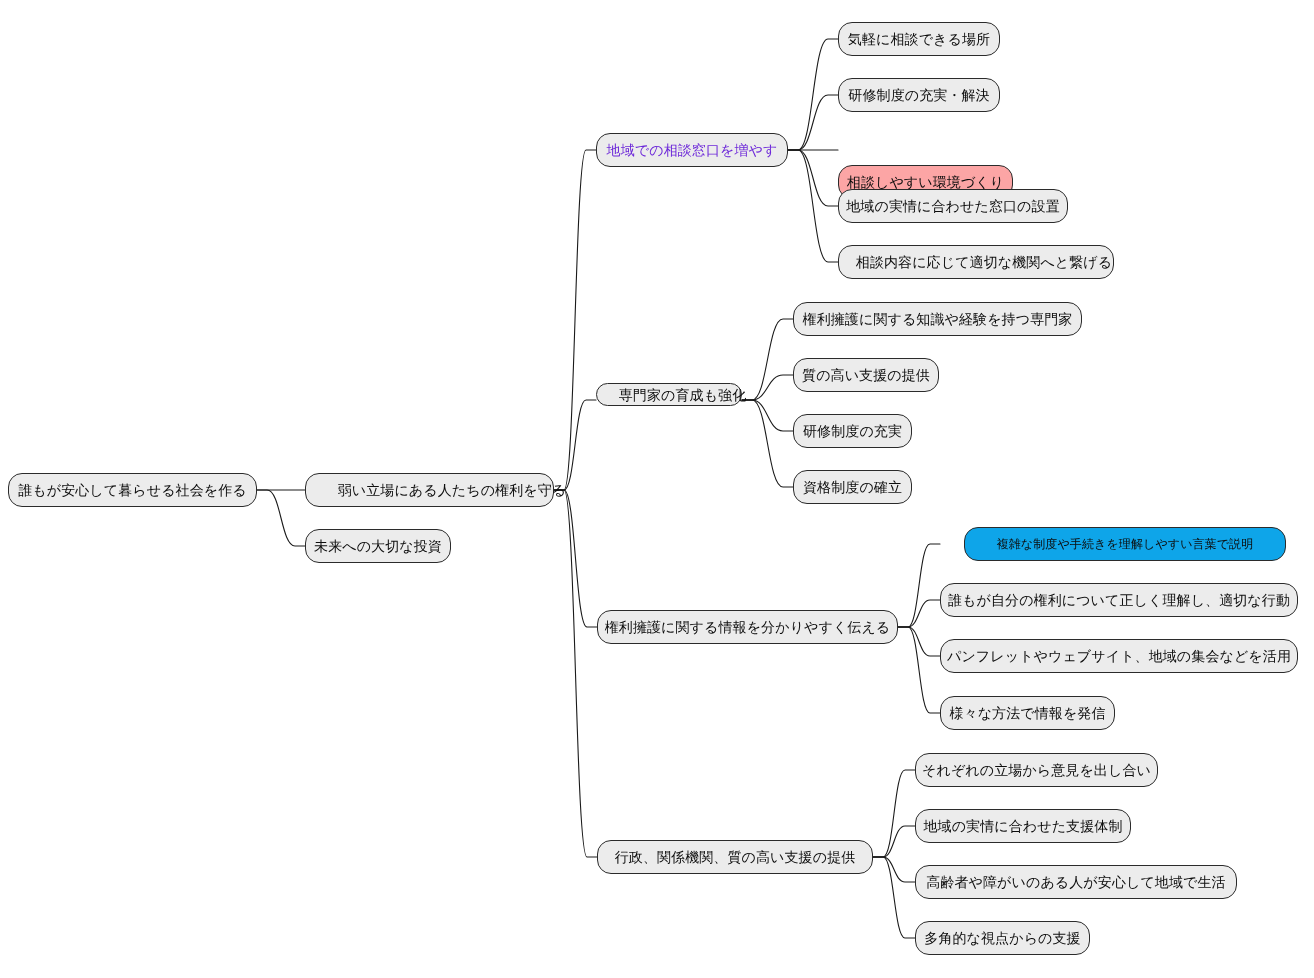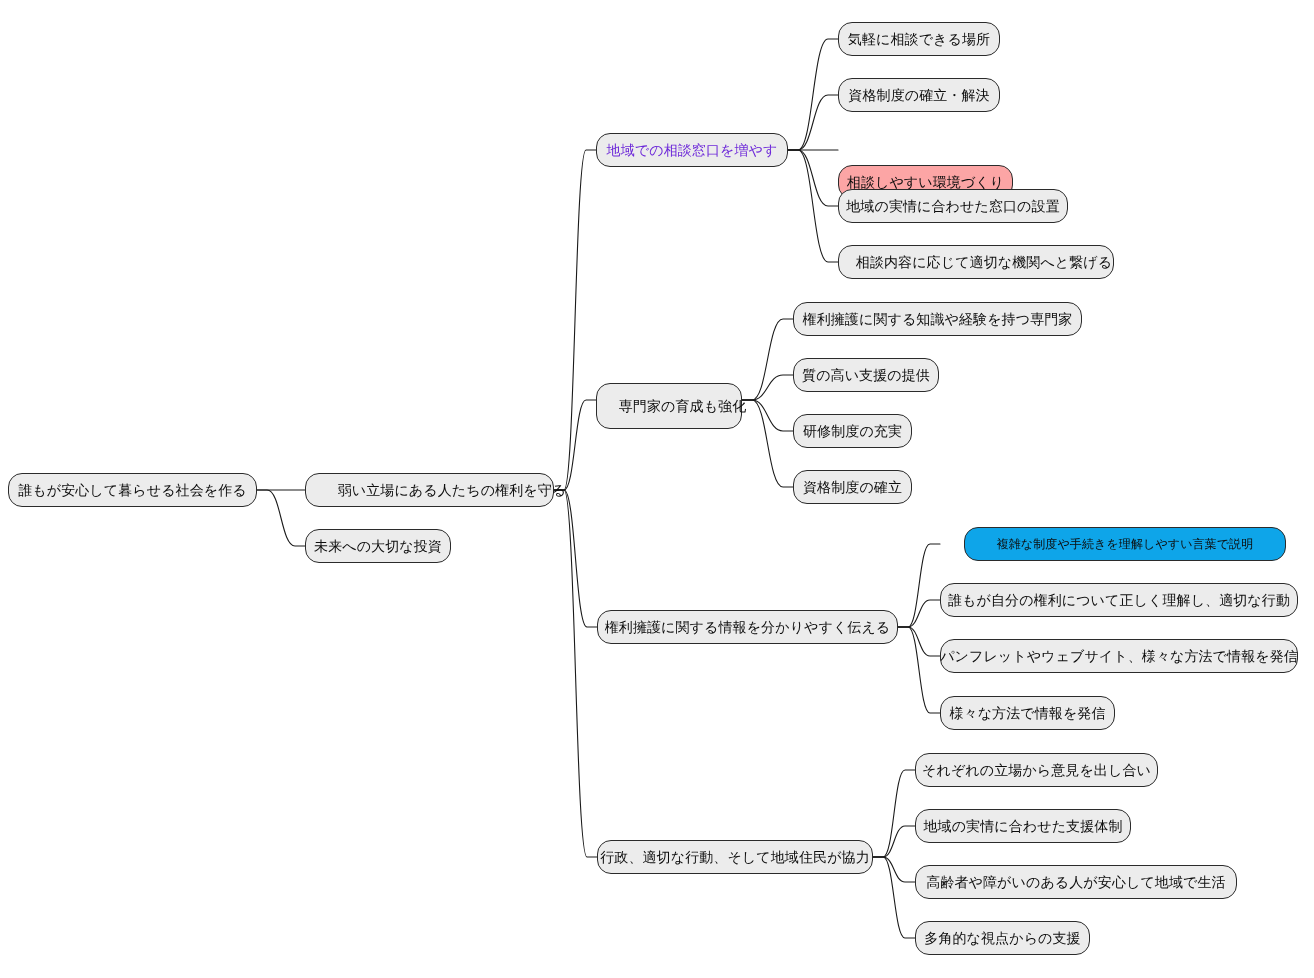--- a/index.html
+++ b/index.html
@@ -90,34 +90,34 @@
       </div>
       <div class="node-box" style="left: 305px; top: 473px; width: 249px; height: 34px; font-size: 14px; background: rgb(236, 236, 236); border-color: rgb(43, 43, 43); color: rgb(13, 13, 13); padding-left: 45px;">
         <span class="node-label">弱い立場にある人たちの権利を守る</span>
       </div>
       <div class="node-box" style="left: 305px; top: 529px; width: 146px; height: 34px; font-size: 14px; background: rgb(236, 236, 236); border-color: rgb(43, 43, 43); color: rgb(13, 13, 13);">
         <span class="node-label">未来への大切な投資</span>
       </div>
       <div class="node-box" style="left: 596px; top: 133px; width: 192px; height: 34px; font-size: 14px; background: rgb(236, 236, 236); border-color: rgb(43, 43, 43); color: #6d28d9;">
         <span class="node-label">地域での相談窓口を増やす</span>
       </div>
-      <div class="node-box" style="left: 596px; top: 383px; width: 146px; height: 46px; font-size: 14px; background: rgb(236, 236, 236); border-color: rgb(43, 43, 43); color: rgb(13, 13, 13); padding-left: 27px;">
+      <div class="node-box" style="left: 596px; top: 383px; width: 146px; height: 23px; font-size: 14px; background: rgb(236, 236, 236); border-color: rgb(43, 43, 43); color: rgb(13, 13, 13); padding-left: 27px;">
         <span class="node-label">専門家の育成も強化</span>
       </div>
       <div class="node-box" style="left: 597px; top: 610px; width: 301px; height: 34px; font-size: 14px; background: rgb(236, 236, 236); border-color: rgb(43, 43, 43); color: rgb(13, 13, 13);">
         <span class="node-label">権利擁護に関する情報を分かりやすく伝える</span>
       </div>
       <div class="node-box" style="left: 597px; top: 840px; width: 276px; height: 34px; font-size: 14px; background: rgb(236, 236, 236); border-color: rgb(43, 43, 43); color: rgb(13, 13, 13);">
-        <span class="node-label">行政、適切な行動、そして地域住民が協力</span>
+        <span class="node-label">行政、関係機関、質の高い支援の提供</span>
       </div>
       <div class="node-box" style="left: 838px; top: 22px; width: 162px; height: 34px; font-size: 14px; background: rgb(236, 236, 236); border-color: rgb(43, 43, 43); color: rgb(13, 13, 13);">
         <span class="node-label">気軽に相談できる場所</span>
       </div>
       <div class="node-box" style="left: 838px; top: 78px; width: 162px; height: 34px; font-size: 14px; background: rgb(236, 236, 236); border-color: rgb(43, 43, 43); color: rgb(13, 13, 13);">
-        <span class="node-label">資格制度の確立・解決</span>
+        <span class="node-label">研修制度の充実・解決</span>
       </div>
       <div class="node-box" style="left: 838px; top: 133px; width: 175px; height: 34px; font-size: 14px; background: #fca5a5; border-color: rgb(43, 43, 43); color: rgb(13, 13, 13); margin-top: 32px;">
         <span class="node-label">相談しやすい環境づくり</span>
       </div>
       <div class="node-box" style="left: 838px; top: 189px; width: 230px; height: 34px; font-size: 14px; background: rgb(236, 236, 236); border-color: rgb(43, 43, 43); color: rgb(13, 13, 13);">
         <span class="node-label">地域の実情に合わせた窓口の設置</span>
       </div>
       <div class="node-box" style="left: 838px; top: 245px; width: 276px; height: 34px; font-size: 14px; background: rgb(236, 236, 236); border-color: rgb(43, 43, 43); color: rgb(13, 13, 13); padding-left: 16px;">
         <span class="node-label">相談内容に応じて適切な機関へと繋げる</span>
       </div>
@@ -133,21 +133,21 @@
       <div class="node-box" style="left: 793px; top: 470px; width: 119px; height: 34px; font-size: 14px; background: rgb(236, 236, 236); border-color: rgb(43, 43, 43); color: rgb(13, 13, 13);">
         <span class="node-label">資格制度の確立</span>
       </div>
       <div class="node-box" style="left: 940px; top: 527px; width: 322px; height: 34px; font-size: 12px; background: #0ea5e9; border-color: rgb(43, 43, 43); color: rgb(13, 13, 13); margin-left: 24px;">
         <span class="node-label">複雑な制度や手続きを理解しやすい言葉で説明</span>
       </div>
       <div class="node-box" style="left: 940px; top: 583px; width: 358px; height: 34px; font-size: 14px; background: rgb(236, 236, 236); border-color: rgb(43, 43, 43); color: rgb(13, 13, 13);">
         <span class="node-label">誰もが自分の権利について正しく理解し、適切な行動</span>
       </div>
       <div class="node-box" style="left: 940px; top: 639px; width: 358px; height: 34px; font-size: 14px; background: rgb(236, 236, 236); border-color: rgb(43, 43, 43); color: rgb(13, 13, 13);">
-        <span class="node-label">パンフレットやウェブサイト、様々な方法で情報を発信</span>
+        <span class="node-label">パンフレットやウェブサイト、地域の集会などを活用</span>
       </div>
       <div class="node-box" style="left: 940px; top: 696px; width: 175px; height: 34px; font-size: 14px; background: rgb(236, 236, 236); border-color: rgb(43, 43, 43); color: rgb(13, 13, 13);">
         <span class="node-label">様々な方法で情報を発信</span>
       </div>
       <div class="node-box" style="left: 915px; top: 753px; width: 243px; height: 34px; font-size: 14px; background: rgb(236, 236, 236); border-color: rgb(43, 43, 43); color: rgb(13, 13, 13);">
         <span class="node-label">それぞれの立場から意見を出し合い</span>
       </div>
       <div class="node-box" style="left: 915px; top: 809px; width: 216px; height: 34px; font-size: 14px; background: rgb(236, 236, 236); border-color: rgb(43, 43, 43); color: rgb(13, 13, 13);">
         <span class="node-label">地域の実情に合わせた支援体制</span>
       </div>

